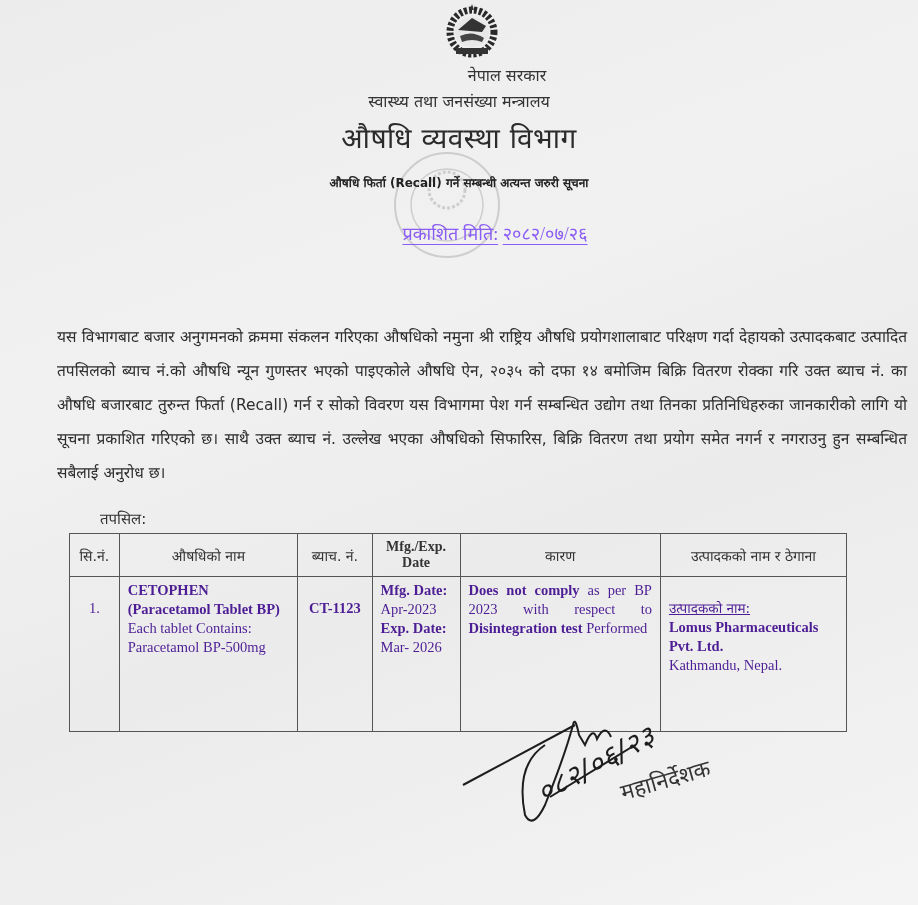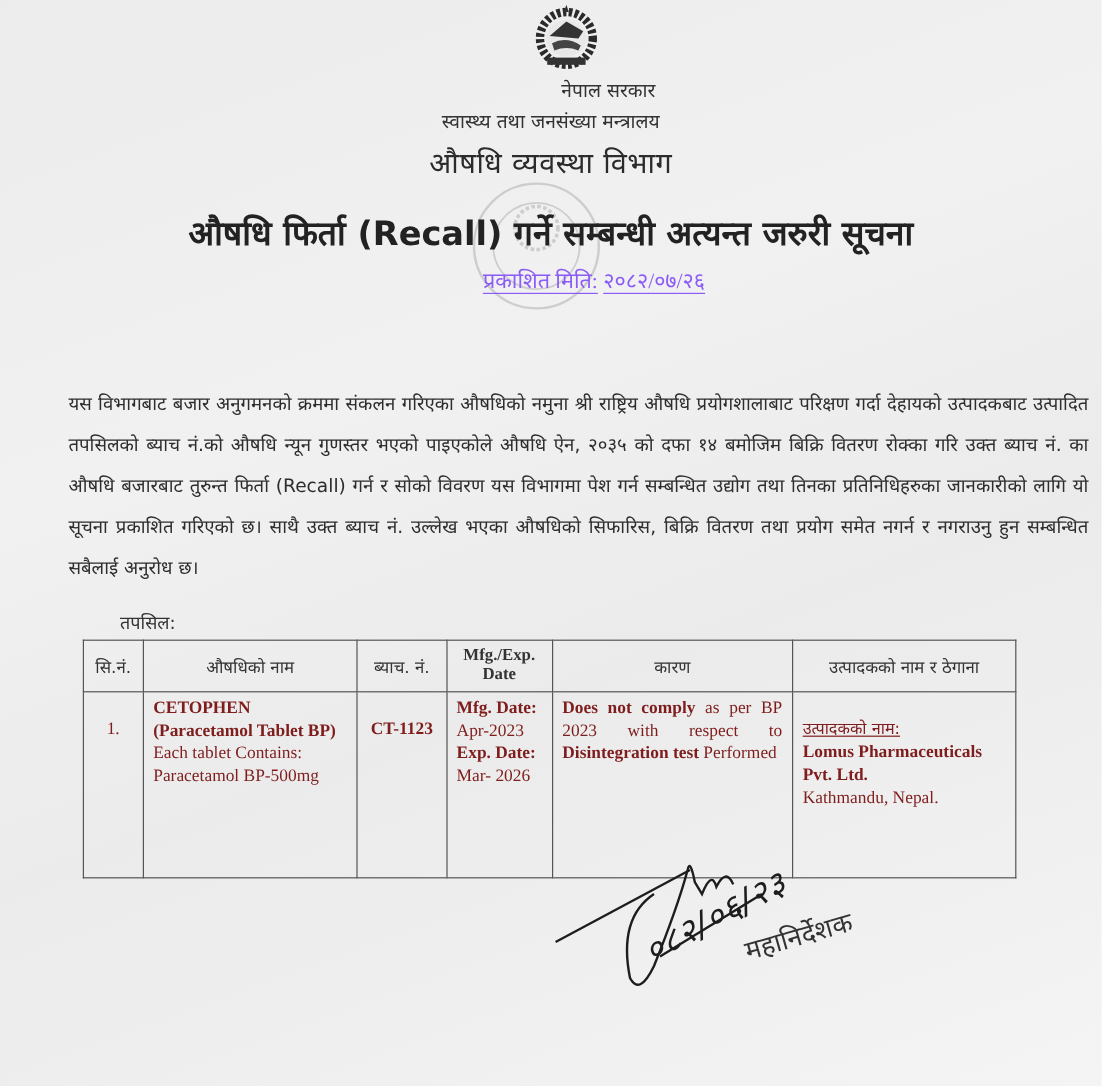--- a/index.html
+++ b/index.html
@@ -4,32 +4,32 @@
 <style>
   html,body{margin:0;padding:0;}
   body{width:918px;height:905px;overflow:hidden;position:relative;
     background:linear-gradient(160deg,#ececec 0%,#f1f1f1 35%,#ebebeb 60%,#f4f4f4 100%);
     font-family:"DejaVu Serif",serif;color:#2a2a2a;}
   .abs{position:absolute;}
   .center{left:0;width:918px;text-align:center;}
   .emblem{left:436px;top:2px;width:72px;height:58px;}
   .gov{top:64px;font-size:16px;font-family:"DejaVu Sans",sans-serif;color:#333;padding-left:48px;}
   .ministry{top:90px;font-size:16px;font-family:"DejaVu Sans",sans-serif;color:#333;}
-  .dept{top:118px;font-size:24px;font-family:"DejaVu Sans",sans-serif;color:#2b2b2b;letter-spacing:0.5px;}
-  .subject{top:174px;font-size:28px;font-weight:bold;font-family:"DejaVu Sans",sans-serif;color:#222;}
+  .dept{top:118px;font-size:28px;font-family:"DejaVu Sans",sans-serif;color:#2b2b2b;letter-spacing:0.5px;}
+  .subject{top:174px;font-size:12px;font-weight:bold;font-family:"DejaVu Sans",sans-serif;color:#222;}
   .pubdate{top:221px;font-size:18px;font-family:Liberation Serif, serif;color:#8b5cf6;margin-left:36px;}
   .pubdate span{text-decoration:underline;text-underline-offset:4px;}
   .stamp{left:352px;top:150px;width:190px;height:120px;opacity:0.22;}
   .body-text{left:57px;top:296px;width:850px;font-family:"DejaVu Sans",sans-serif;font-size:15.5px;line-height:34px;color:#2d2d2d;text-align:justify;margin-top:24px;}
   .tapasil{left:100px;top:508px;font-family:"DejaVu Sans",sans-serif;font-size:15px;color:#333;}
   table.recall{position:absolute;left:69px;top:533px;width:778px;border-collapse:collapse;}
   table.recall th,table.recall td{border:1.5px solid #555;vertical-align:top;}
   table.recall th{height:40px;font-weight:normal;font-family:"DejaVu Sans",sans-serif;font-size:14px;color:#333;vertical-align:middle;}
   table.recall th.en{font-family:"Liberation Serif",serif;font-weight:bold;font-size:14px;line-height:16px;}
-  table.recall td{height:128px;font-family:"Liberation Serif",serif;font-size:14.5px;line-height:19px;padding:4px 8px;color:#7f1d1d;}
+  table.recall td{height:128px;font-family:"Liberation Serif",serif;font-size:14.5px;line-height:19px;padding:4px 8px;color:#4c1d95;}
   .b{font-weight:bold;}
   .sn{text-align:center;padding-top:22px !important;}
   .batch{text-align:center;font-weight:bold;padding-top:22px !important;}
   .reason{text-align:justify;margin-top:36px;}
   .mfr-label{font-family:"DejaVu Sans",sans-serif;text-decoration:underline;font-size:13.5px;display:inline-block;margin-top:18px;}
   .sig{left:455px;top:705px;width:260px;height:130px;}
   .sig-date{left:547px;top:772px;font-family:"DejaVu Sans",sans-serif;font-size:28px;transform:rotate(-28deg);transform-origin:left bottom;color:#1d1d1d;letter-spacing:1px;font-style:italic;}
   .designation{left:625px;top:776px;font-family:"DejaVu Sans",sans-serif;font-size:22px;transform:rotate(-16deg);transform-origin:left bottom;color:#333;}
 </style>
 </head>

